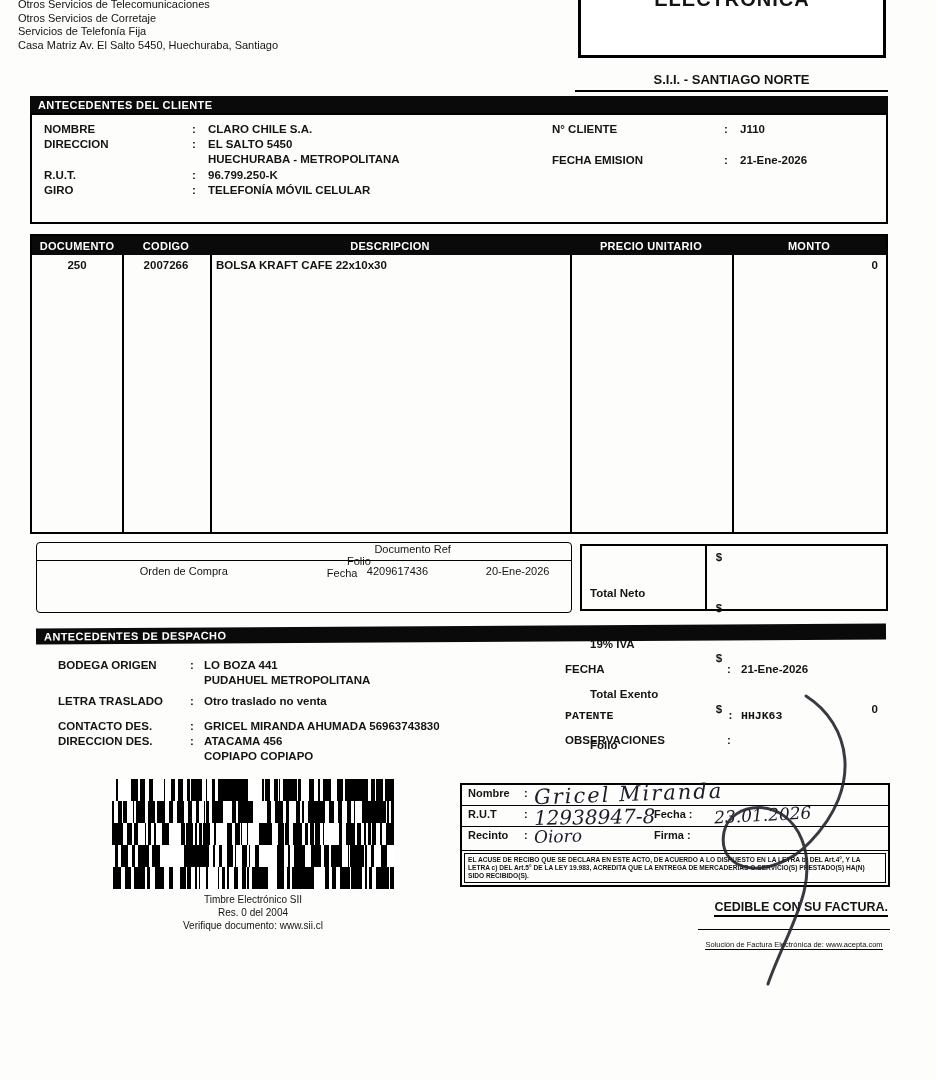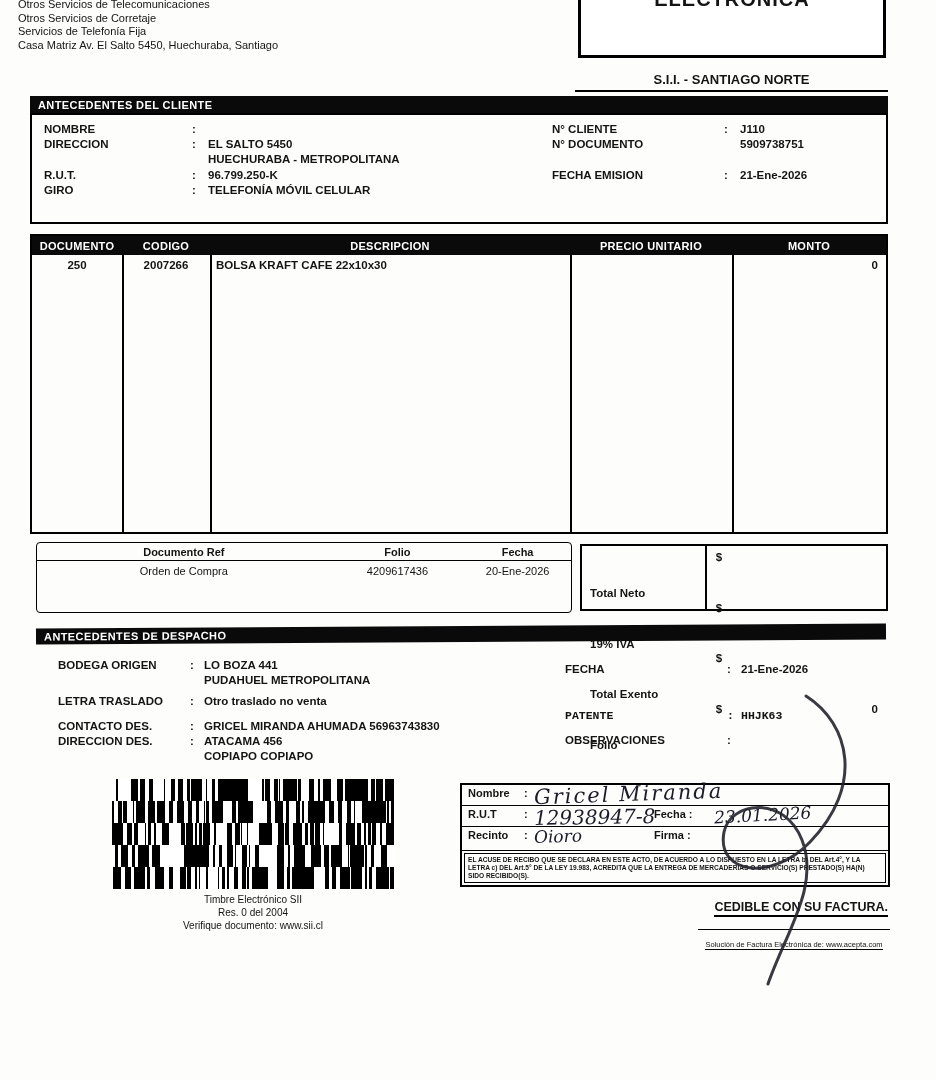--- a/index.html
+++ b/index.html
@@ -52,21 +52,21 @@
   .vl1 { left: 90px; } .vl2 { left: 178px; } .vl3 { left: 538px; } .vl4 { left: 700px; }
   .item-row { display: flex; padding-top: 4px; }
   .item-row .c1, .item-row .c2 { text-align: center; }
   .item-row .c3 { text-align: left; padding-left: 6px; }
   .item-row .c5 { text-align: right; padding-right: 8px; }
 
   .ref-table {
     position: absolute; left: 36px; top: 542px; width: 536px; height: 71px;
     border: 1.5px solid #000; border-radius: 4px; font-size: 11px;
   }
-  .ref-header { display: flex; font-weight: 700; height: 18px; align-items: center; border-bottom: 1.5px solid #000; text-align: center; }
+  .ref-header { display: flex; font-weight: 400; height: 18px; align-items: center; border-bottom: 1.5px solid #000; text-align: right; flex-direction: column; }
   .rc1 { flex: none; width: 55%; } .rc2 { flex: none; width: 25%; } .rc3 { flex: none; width: 20%; }
   .ref-row { display: flex; padding-top: 4px; text-align: center; }
 
   .totals-box {
     position: absolute; left: 580px; top: 544px; width: 308px; height: 67px;
     border: 2px solid #000; font-size: 11.5px; font-weight: 700; padding: 4px 8px;
   }
   .totals-box .vdiv { position: absolute; left: 123px; top: 0; bottom: 0; width: 1.5px; background: #000; }
   .trow { display: flex; line-height: 14.5px; }
   .trow .tlbl { flex: none; width: 116px; margin-top: 36px; }
@@ -123,20 +123,21 @@
   <div class="sii-office">S.I.I. - SANTIAGO NORTE</div>
 
   <div class="section-bar bar-client">
     <span>ANTECEDENTES DEL CLIENTE</span>
   </div>
   <div class="client-box">
     <div>
       <div class="frow">
         <span class="lbl">NOMBRE</span>
         <span class="sep">:</span>
+        <span class="val">CLARO CHILE S.A.</span>
       </div>
       <div class="frow">
         <span class="lbl">DIRECCION</span>
         <span class="sep">:</span>
         <span class="val">EL SALTO 5450</span>
       </div>
       <div class="sub-line">HUECHURABA -  METROPOLITANA</div>
       <div class="frow" style="margin-top:1px">
         <span class="lbl">R.U.T.</span>
         <span class="sep">:</span>
@@ -146,25 +147,20 @@
         <span class="lbl">GIRO</span>
         <span class="sep">:</span>
         <span class="val">TELEFONÍA MÓVIL CELULAR</span>
       </div>
     </div>
     <div class="client-right">
       <div class="frow">
         <span class="lbl">N° CLIENTE</span>
         <span class="sep">:</span>
         <span class="val">J110</span>
-      </div>
-      <div class="frow">
-        <span class="lbl">N° DOCUMENTO</span>
-        <span class="sep"></span>
-        <span class="val">5909738751</span>
       </div>
       <div class="frow gap">
         <span class="lbl">FECHA EMISION</span>
         <span class="sep">:</span>
         <span class="val">21-Ene-2026</span>
       </div>
     </div>
   </div>
 
   <div class="items-table">

